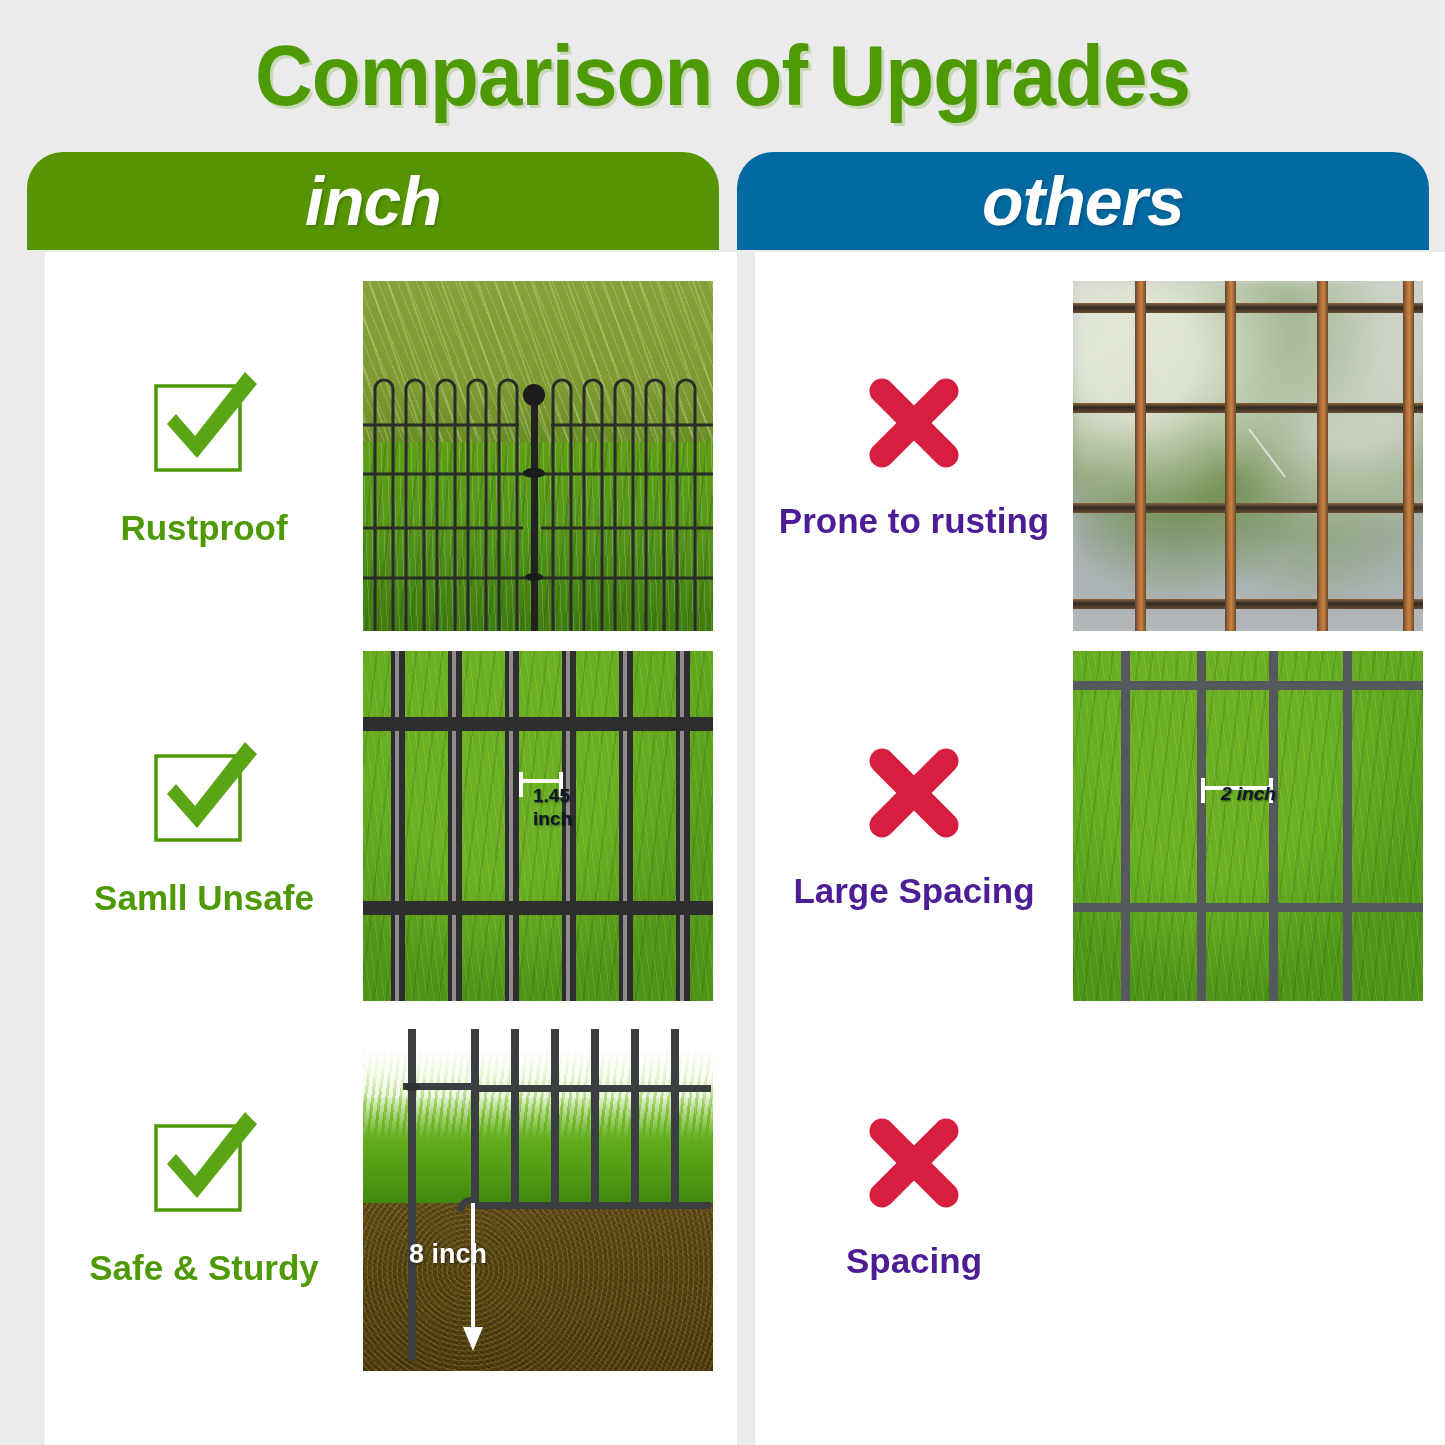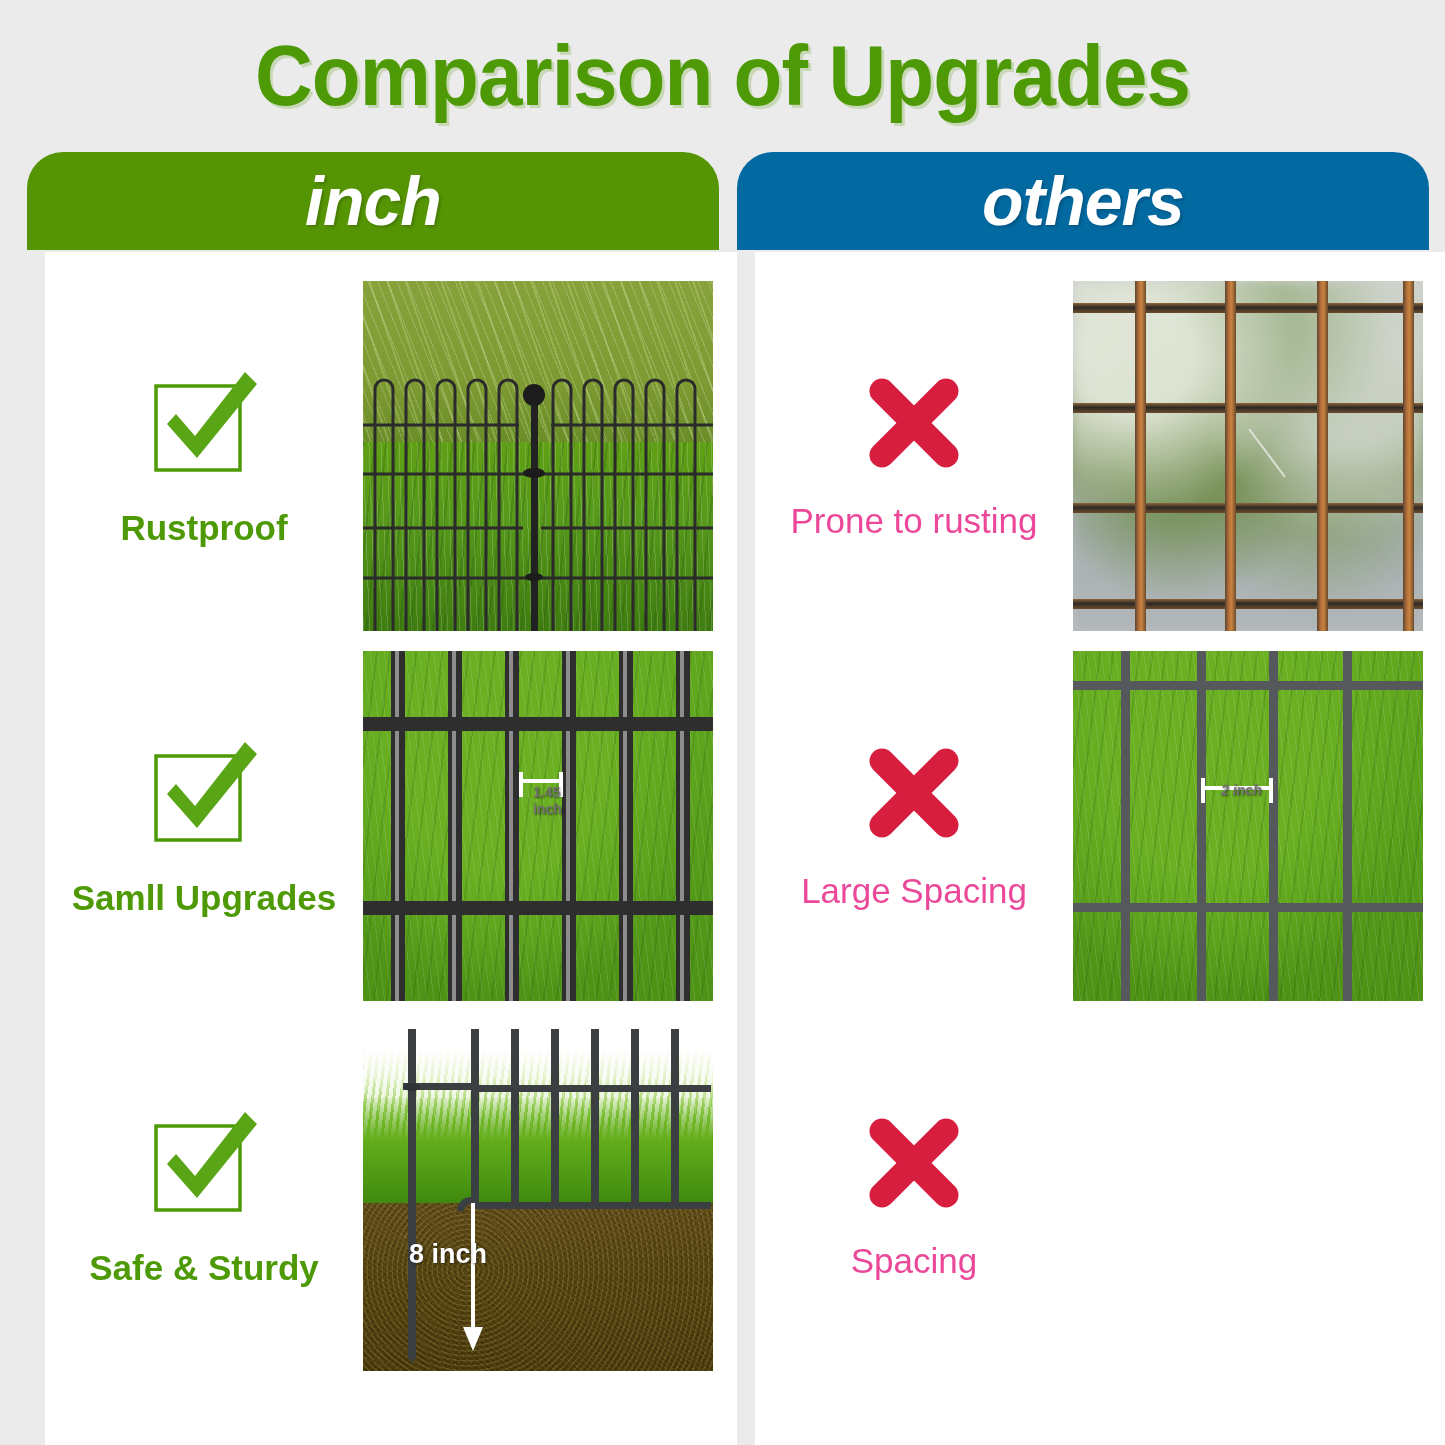--- a/index.html
+++ b/index.html
@@ -113,21 +113,21 @@
   .x-icon { width: 104px; height: 104px; display: block; }
 
   .feat-label {
     margin-top: 26px;
     font-size: 35px;
     font-weight: bold;
     text-align: center;
     white-space: nowrap;
   }
   .feat-label.good { color: #4e9a06; }
-  .feat-label.bad  { color: #ec4899; font-weight: normal; }
+  .feat-label.bad  { color: #4c1d95; font-weight: bold; }
 
   
   .ph-rain { background: linear-gradient(#7f9b34, #6d8a2c); }
   .ph-rain .grass-far {
     position: absolute; inset: 0;
     background:
       repeating-linear-gradient(68deg, rgba(255,255,255,0.20) 0 1px, rgba(255,255,255,0) 1px 9px),
       repeating-linear-gradient(71deg, rgba(220,240,170,0.25) 0 2px, rgba(0,0,0,0) 2px 17px),
       linear-gradient(#87a23b 0%, #7d9a32 30%, #5f8622 55%, #4f7a1c 100%);
   }
@@ -164,22 +164,22 @@
     background:
       repeating-linear-gradient(83deg, rgba(255,255,255,0.10) 0 1px, rgba(0,0,0,0) 1px 7px),
       repeating-linear-gradient(97deg, rgba(20,60,0,0.14) 0 2px, rgba(0,0,0,0) 2px 13px),
       radial-gradient(ellipse at 40% 30%, #6ab022 0 35%, rgba(0,0,0,0) 70%),
       linear-gradient(#61a81e 0%, #58a01b 45%, #4e9216 100%);
   }
   .ph-spacing svg { position: absolute; inset: 0; }
 
   .dim-label {
     position: absolute;
-    color: #737373;
-    font-size: 14px;
+    color: #0f172a;
+    font-size: 19px;
     font-weight: bold;
     line-height: 1.22;
     text-shadow: 1px 1px 2px rgba(0,0,0,0.55);
     white-space: pre-line;
   }
   .dim-label.one45 { left: 170px; top: 133px; }
   .dim-label.two   { left: 148px; top: 131px; font-style: italic; }
 
   
   .ph-soil { background: #ffffff; }
@@ -282,21 +282,21 @@
       </div>
 
       <div class="row row-1">
         <div class="row-label-wrap">
           <span>
             <svg class="check-icon" viewBox="0 0 118 118">
               <rect x="11" y="22" width="84" height="84" fill="none" stroke="#4e9a06" stroke-width="3.5"></rect>
               <path d="M22 60 L31 50 L50 72 L100 8 L112 20 L52 94 Z" fill="#5aa515"></path>
             </svg>
           </span>
-          <span class="feat-label good">Samll Upgrades</span>
+          <span class="feat-label good">Samll Unsafe</span>
         </div>
         <div class="row-media ph-spacing">
           <div class="ph-grass-bg"></div>
           <svg viewBox="0 0 350 350">
             <g fill="#2e2e2e">
               <rect x="28" y="0" width="14" height="350"></rect>
                 <rect x="32" y="0" width="4" height="350" fill="#8d8d8d"></rect>
               <rect x="85" y="0" width="14" height="350"></rect>
                 <rect x="89" y="0" width="4" height="350" fill="#8d8d8d"></rect>
               <rect x="142" y="0" width="14" height="350"></rect>

